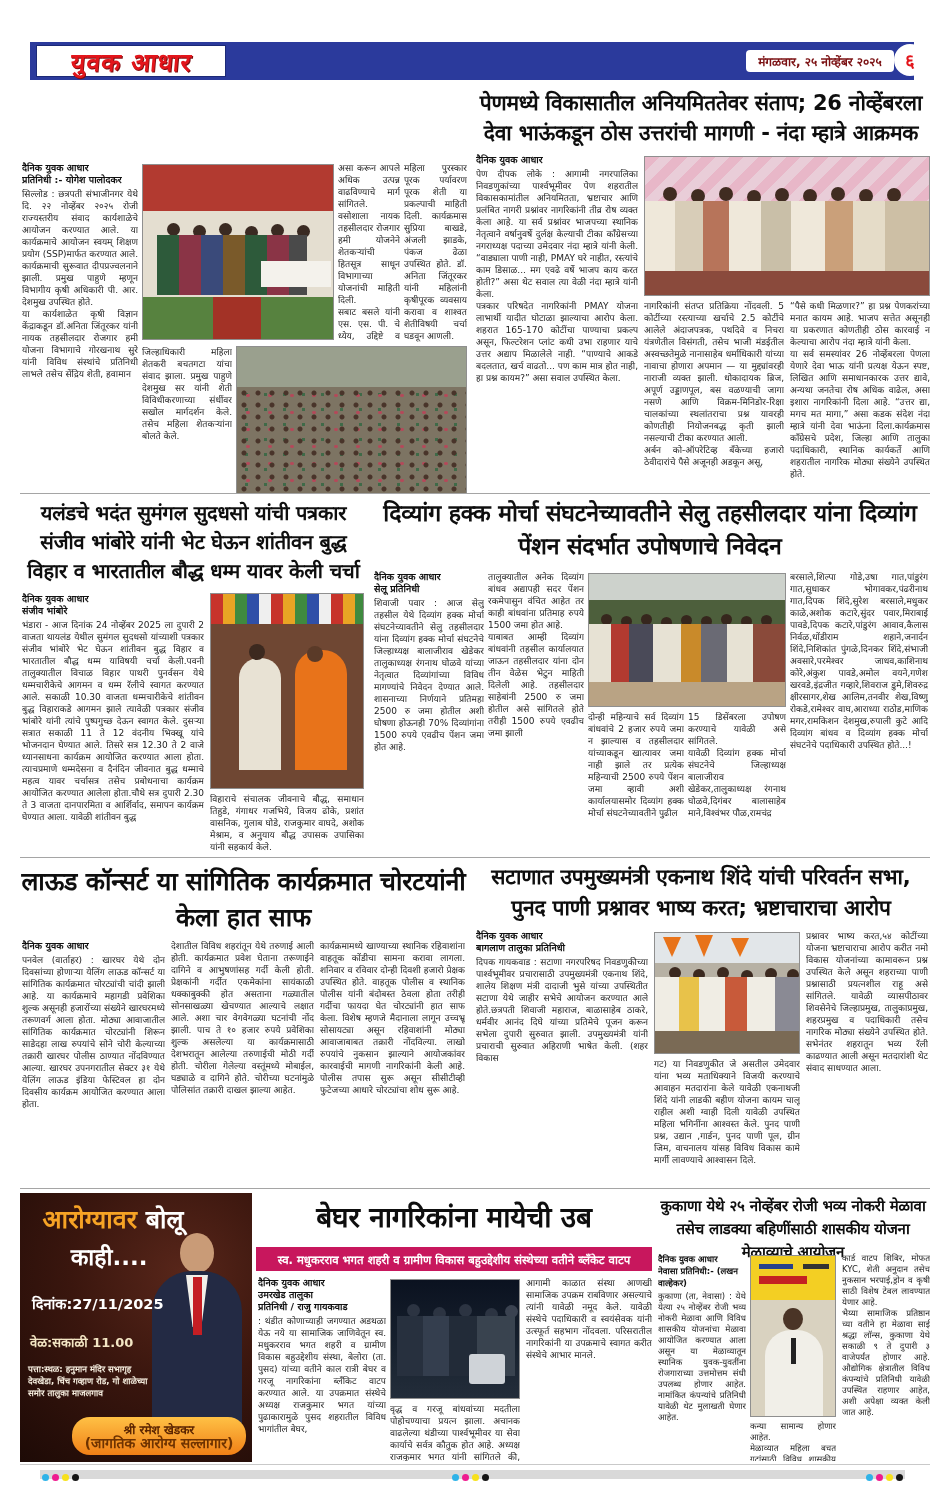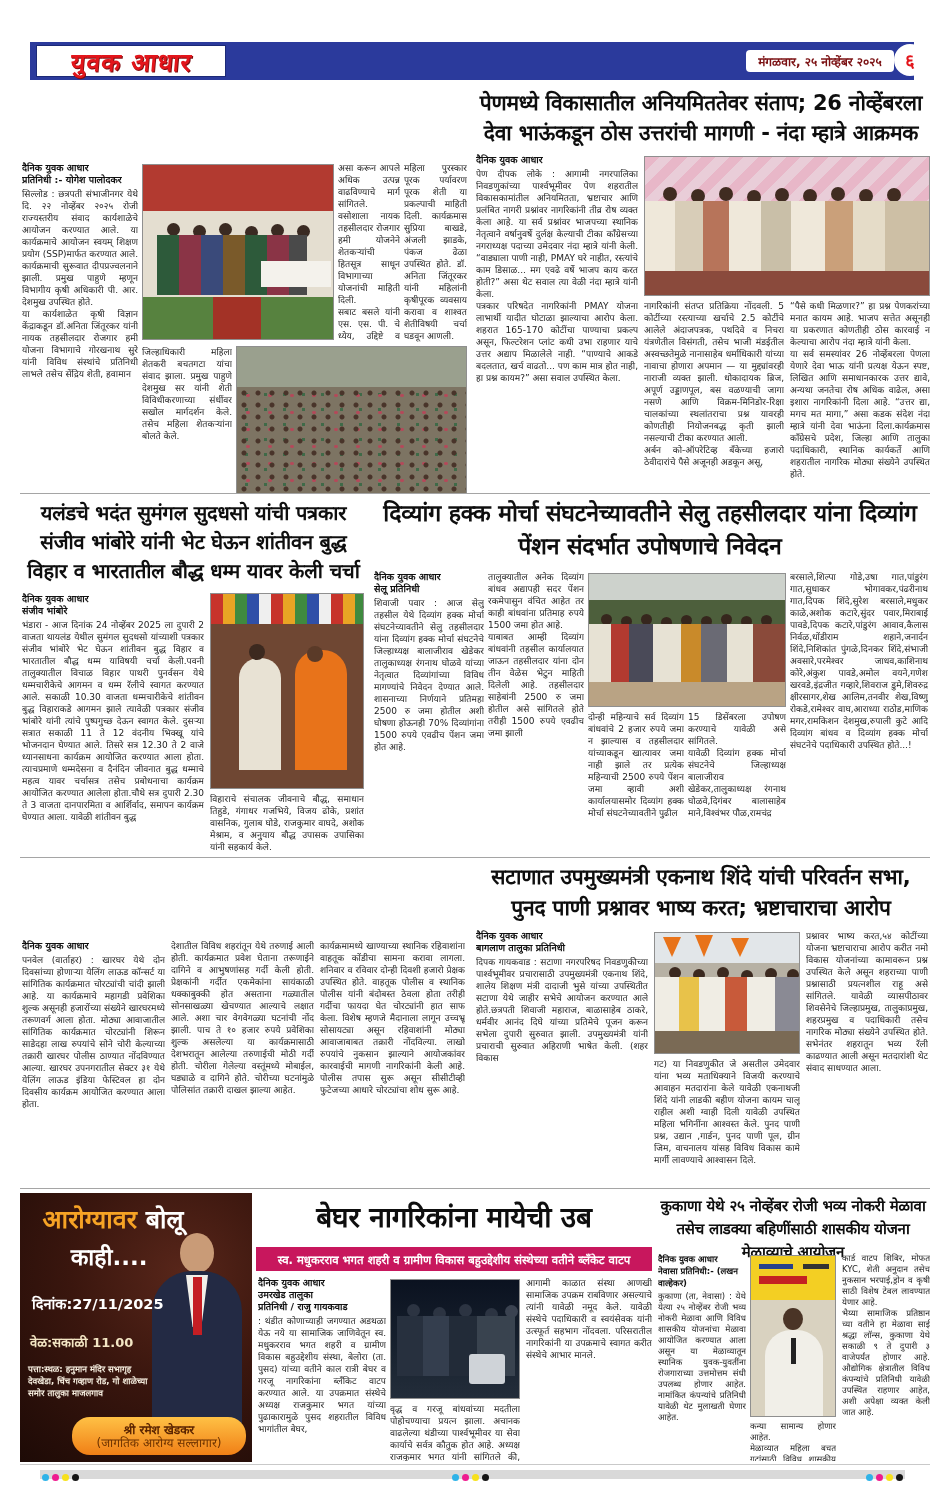--- a/index.html
+++ b/index.html
@@ -128,20 +128,21 @@
     </div>
     <div class="abs col" style="left:218px;top:214px;width:96px;height:142px;">दोन्ही महिन्याचे सर्व दिव्यांग बांधवांचे 2 हजार रुपये जमा न झाल्यास व तहसीलदार यांच्याकडून खात्यावर जमा नाही झाले तर प्रत्येक महिन्याची 2500 रुपये पेंशन जमा व्हावी अशी कार्यालयासमोर दिव्यांग हक्क मोर्चा संघटनेच्यावतीने पुढील</div>
     <div class="abs col" style="left:318px;top:214px;width:98px;height:142px;">15 डिसेंबरला उपोषण करण्याचे यावेळी असे सांगितले.
 यावेळी दिव्यांग हक्क मोर्चा संघटनेचे जिल्हाध्यक्ष बालाजीराव खेडेकर,तालुकाध्यक्ष रंगनाथ घोळवे,दिगंबर बालासाहेब माने,विश्वंभर पौळ,रामचंद्र</div>
     <div class="abs col" style="left:420px;top:74px;width:138px;height:282px;">बरसाले,शिल्पा गोडे,उषा गात,पांडुरंग गात,सुधाकर भोगावकर,पंढरीनाथ गात,दिपक शिंदे,सुरेश बरसाले,मधुकर काळे,अशोक कटारे,सुंदर पवार,मिराबाई पावडे,दिपक कटारे,पांडुरंग आवाव,कैलास निर्वळ,धोंडीराम शहाने,जनार्दन शिंदे,निशिकांत पुंगळे,दिनकर शिंदे,संभाजी अवसारे,परमेश्वर जाधव,काशिनाथ कोरे,अंकुश पावडे,अमोल वयने,गणेश खरवडे,इंद्रजीत गव्हारे,शिवराज डुमे,शिवरुद्र क्षीरसागर,शेख आलिम,तनवीर शेख,विष्णु रोकडे,रामेश्वर वाघ,आराध्या राठोड,माणिक मगर,रामकिशन देशमुख,रुपाली कुटे आदि दिव्यांग बांधव व दिव्यांग हक्क मोर्चा संघटनेचे पदाधिकारी उपस्थित होते...!</div>
   </div>
 
   <div class="abs hline" style="left:20px;top:857px;width:910px;"></div>
 
   <div class="abs" style="left:20px;top:860px;width:447px;height:325px;">
+    <div class="abs hl" style="left:0;top:4px;width:447px;height:72px;font-size:25px;line-height:36px;font-weight:700;">लाऊड कॉन्सर्ट या सांगितिक कार्यक्रमात चोरटयांनी केला हात साफ</div>
     <div class="abs" style="left:2px;top:80px;width:143px;height:245px;overflow:hidden;">
       <div class="byl">दैनिक युवक आधार</div>
       <div class="col">पनवेल (वार्ताहर) : खारघर येथे दोन दिवसांच्या होणाऱ्या येलिंग लाऊड कॉन्सर्ट या सांगितिक कार्यक्रमात चोरट्यांची चांदी झाली आहे. या कार्यक्रमाचे महागडी प्रवेशिका शुल्क असूनही हजारोंच्या संख्येने खारघरमध्ये तरूणवर्ग आला होता. मोठ्या आवाजातील सांगितिक कार्यक्रमात चोरट्यांनी शिरून साडेदहा लाख रुपयांचे सोने चोरी केल्याच्या तक्रारी खारघर पोलीस ठाण्यात नोंदविण्यात आल्या. खारघर उपनगरातील सेक्टर ३१ येथे येलिंग लाऊड इंडिया फेस्टिवल हा दोन दिवसीय कार्यक्रम आयोजित करण्यात आला होता.</div>
     </div>
     <div class="abs col" style="left:151px;top:80px;width:143px;height:245px;">देशातील विविध शहरांतून येथे तरुणाई आली होती. कार्यक्रमात प्रवेश घेताना तरूणाईने दागिने व आभुषणांसह गर्दी केली होती. प्रेक्षकांनी गर्दीत एकमेकांना सायंकाळी धक्काबुक्की होत असताना गळ्यातील सोनसाखळ्या खेचण्यात आल्याचे लक्षात आले. अशा चार वेगवेगळ्या घटनांची नोंद झाली. पाच ते १० हजार रुपये प्रवेशिका शुल्क असलेल्या या कार्यक्रमासाठी देशभरातून आलेल्या तरुणाईची मोठी गर्दी होती. चोरीला गेलेल्या वस्तूंमध्ये मोबाईल, घड्याळे व दागिने होते. चोरीच्या घटनांमुळे पोलिसांत तक्रारी दाखल झाल्या आहेत.</div>
     <div class="abs col" style="left:300px;top:80px;width:145px;height:245px;">कार्यक्रमामध्ये खाण्याच्या स्थानिक रहिवाशांना वाहतूक कोंडीचा सामना करावा लागला. शनिवार व रविवार दोन्ही दिवशी हजारो प्रेक्षक उपस्थित होते. वाहतूक पोलीस व स्थानिक पोलीस यांनी बंदोबस्त ठेवला होता तरीही गर्दीचा फायदा घेत चोरट्यांनी हात साफ केला. विशेष म्हणजे मैदानाला लागून उच्चभ्रू सोसायट्या असून रहिवाशांनी मोठ्या आवाजाबाबत तक्रारी नोंदविल्या. लाखो रुपयांचे नुकसान झाल्याने आयोजकांवर कारवाईची मागणी नागरिकांनी केली आहे. पोलीस तपास सुरू असून सीसीटीव्ही फुटेजच्या आधारे चोरट्यांचा शोध सुरू आहे.</div>
   </div>
 
   <div class="abs" style="left:472px;top:860px;width:458px;height:325px;">
     <div class="abs hl" style="left:0;top:2px;width:458px;height:64px;font-size:21px;line-height:31px;">सटाणात उपमुख्यमंत्री एकनाथ शिंदे यांची परिवर्तन सभा, पुनद पाणी प्रश्नावर भाष्य करत; भ्रष्टाचाराचा आरोप</div>
@@ -174,21 +175,21 @@
       <div class="abs heads" style="left:34px;top:6px;width:34px;height:40px;background:#c99b77;"></div>
       <div class="abs" style="left:6px;top:44px;width:90px;height:160px;border-radius:40px 40px 0 0;background:#232a44;"></div>
       <div class="abs" style="left:40px;top:48px;width:22px;height:52px;background:#f2f0ea;clip-path:polygon(0 0,100% 0,70% 100%,30% 100%);"></div>
       <div class="abs" style="left:47px;top:50px;width:9px;height:58px;background:#c41e24;"></div>
     </div>
     <div class="abs" style="left:12px;top:100px;width:150px;font-weight:800;font-size:14.5px;color:#ffffff;">दिनांक:27/11/2025</div>
     <div class="abs" style="left:10px;top:140px;width:140px;font-weight:800;font-size:13px;color:#f3e6c4;">वेळ:सकाळी 11.00</div>
     <div class="abs" style="left:8px;top:170px;width:132px;font-size:8.5px;line-height:12px;color:#f4ecdd;text-align:left;font-weight:700;">पत्ता:स्थळ: हनुमान मंदिर सभागृह देवखेडा, चिंच गव्हाण रोड, गो शाळेच्या समोर तालुका माजलगाव</div>
     <div class="abs ad-pill" style="left:52px;top:224px;width:174px;height:38px;">
       <div style="font-weight:800;font-size:12px;color:#5b2400;line-height:14px;">श्री रमेश खेडकर</div>
-      <div style="font-weight:400;font-size:12px;color:#6e3200;line-height:12px;">(जागतिक आरोग्य सल्लागार)</div>
+      <div style="font-weight:700;font-size:14px;color:#6e3200;line-height:12px;">(जागतिक आरोग्य सल्लागार)</div>
     </div>
   </div>
 
   <div class="abs" style="left:256px;top:1193px;width:396px;height:269px;">
     <div class="abs hl" style="left:0;top:2px;width:396px;height:48px;font-size:28px;line-height:46px;">बेघर नागरिकांना मायेची उब</div>
     <div class="abs subbar" style="left:0;top:54px;width:396px;height:24px;">
       <span>स्व. मधुकरराव भगत शहरी व ग्रामीण विकास बहुउद्देशीय संस्थेच्या वतीने ब्लॅंकेट वाटप</span>
     </div>
     <div class="abs" style="left:2px;top:84px;width:128px;height:184px;overflow:hidden;">
       <div class="byl">दैनिक युवक आधार

